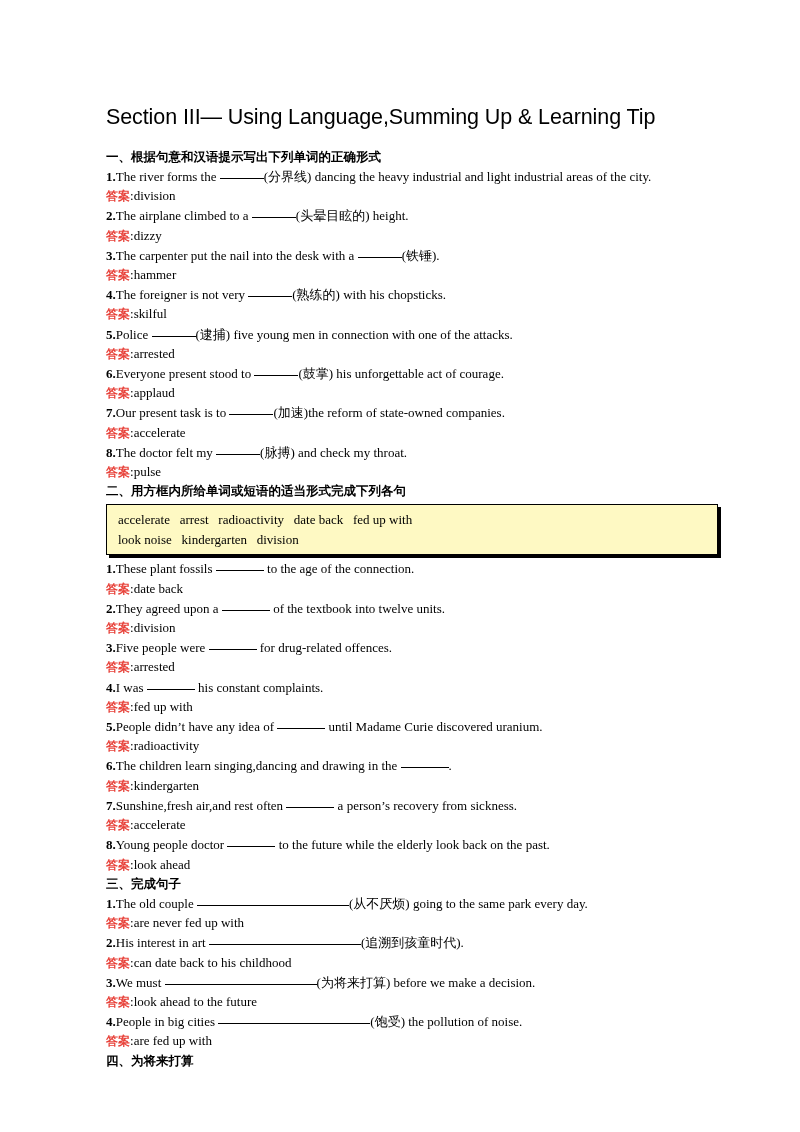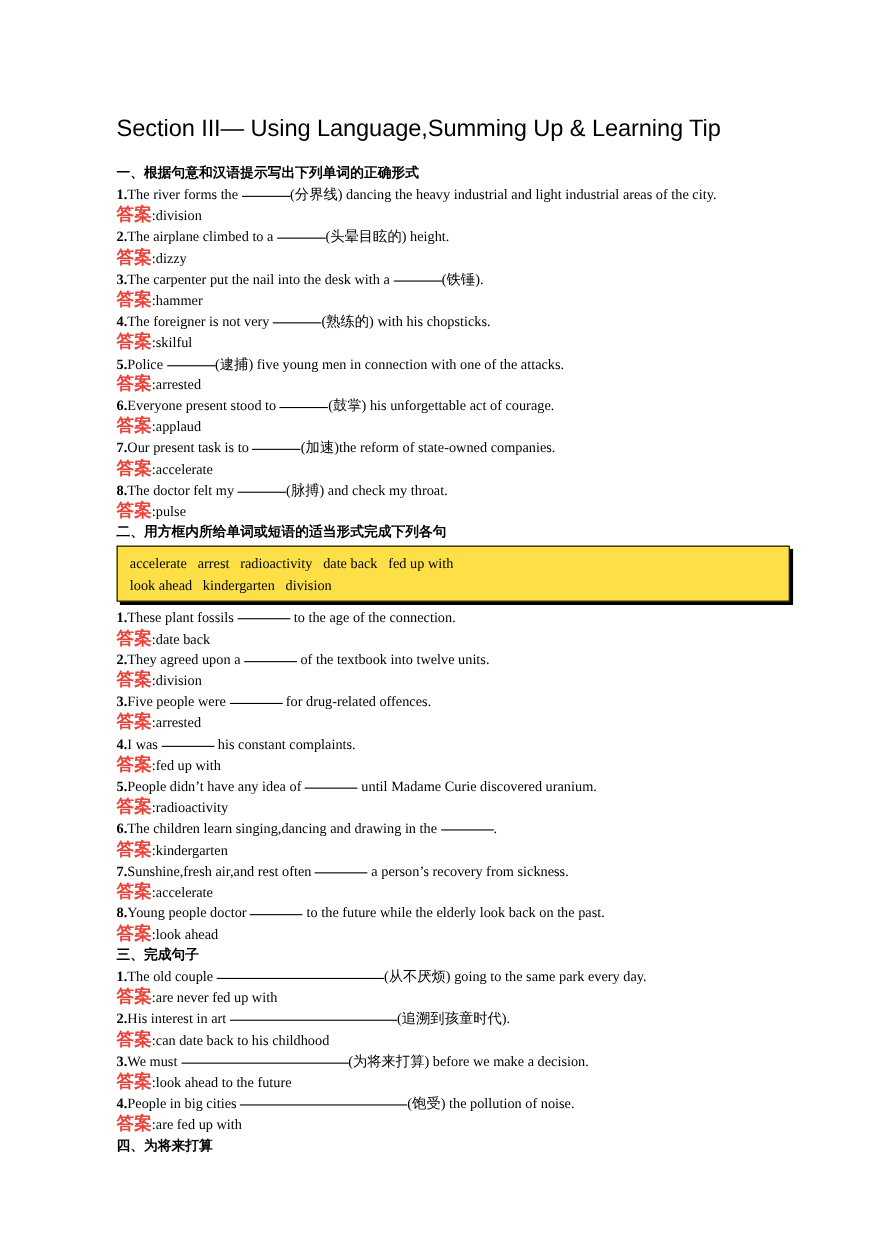--- a/index.html
+++ b/index.html
@@ -56,41 +56,41 @@
     font-family: "Liberation Serif", "DejaVu Serif", serif;
     font-size: 13px;
     line-height: 19.2px;
     margin: 0;
     color: #000;
     white-space: nowrap;
   }
   .a-label {
     color: #e8443c;
     font-family: "Liberation Sans", "DejaVu Sans", sans-serif;
-    font-size: 16px;
+    font-size: 12px;
     font-weight: bold;
   }
   .a-text {
     color: #000;
   }
   .blank {
     display: inline-block;
     border-bottom: 1px solid #000;
     vertical-align: baseline;
     position: relative;
     top: -2px;
   }
   .blank.short { width: 44px; }
   .blank.med   { width: 48px; }
   .blank.long  { width: 152px; }
   .wordbox {
     margin: 3px 0 4px 0;
     border: 1px solid #000;
     box-shadow: 3px 3px 0 0 #000;
-    background: #fde047;
+    background: #fef9c3;
     padding: 5px 10px 5px 11px;
     box-sizing: border-box;
     width: 612px;
   }
   .wordbox-row {
     font-family: "Liberation Serif", "DejaVu Serif", serif;
     font-size: 13px;
     line-height: 19.5px;
     white-space: pre;
     color: #000;
@@ -121,21 +121,21 @@
         <div class="a-line"><span class="a-label">答案</span><span class="a-text">:</span><span class="a-text">applaud</span></div>
         <div class="q-line"><span class="q-num">7.</span><span>Our present task is to </span><span class="blank short"></span><span>(加速)the reform of state-owned companies.</span></div>
         <div class="a-line"><span class="a-label">答案</span><span class="a-text">:</span><span class="a-text">accelerate</span></div>
         <div class="q-line"><span class="q-num">8.</span><span>The doctor felt my </span><span class="blank short"></span><span>(脉搏) and check my throat.</span></div>
         <div class="a-line"><span class="a-label">答案</span><span class="a-text">:</span><span class="a-text">pulse</span></div>
       </div>
       <div class="sec-block">
         <div class="sec-head">二、用方框内所给单词或短语的适当形式完成下列各句</div>
         <div class="wordbox">
           <div class="wordbox-row">accelerate   arrest   radioactivity   date back   fed up with</div>
-          <div class="wordbox-row">look ahead   kindergarten   division</div>
+          <div class="wordbox-row">look noise   kindergarten   division</div>
         </div>
         <div class="q-line"><span class="q-num">1.</span><span>These plant fossils </span><span class="blank med"></span><span> to the age of the connection.</span></div>
         <div class="a-line"><span class="a-label">答案</span><span class="a-text">:</span><span class="a-text">date back</span></div>
         <div class="q-line"><span class="q-num">2.</span><span>They agreed upon a </span><span class="blank med"></span><span> of the textbook into twelve units.</span></div>
         <div class="a-line"><span class="a-label">答案</span><span class="a-text">:</span><span class="a-text">division</span></div>
         <div class="q-line"><span class="q-num">3.</span><span>Five people were </span><span class="blank med"></span><span> for drug-related offences.</span></div>
         <div class="a-line"><span class="a-label">答案</span><span class="a-text">:</span><span class="a-text">arrested</span></div>
         <div class="q-line"><span class="q-num">4.</span><span>I was </span><span class="blank med"></span><span> his constant complaints.</span></div>
         <div class="a-line"><span class="a-label">答案</span><span class="a-text">:</span><span class="a-text">fed up with</span></div>
         <div class="q-line"><span class="q-num">5.</span><span>People didn’t have any idea of </span><span class="blank med"></span><span> until Madame Curie discovered uranium.</span></div>

